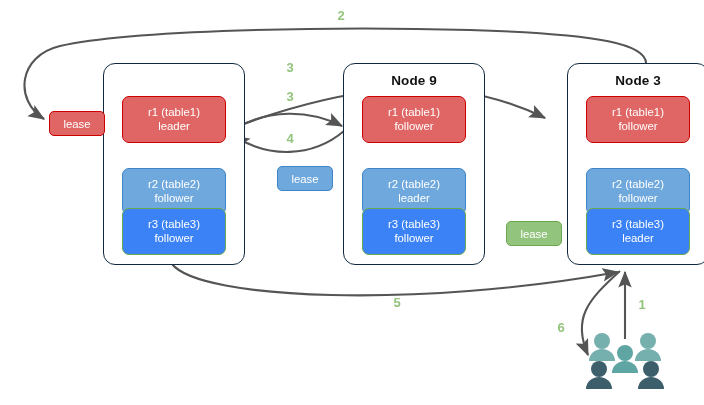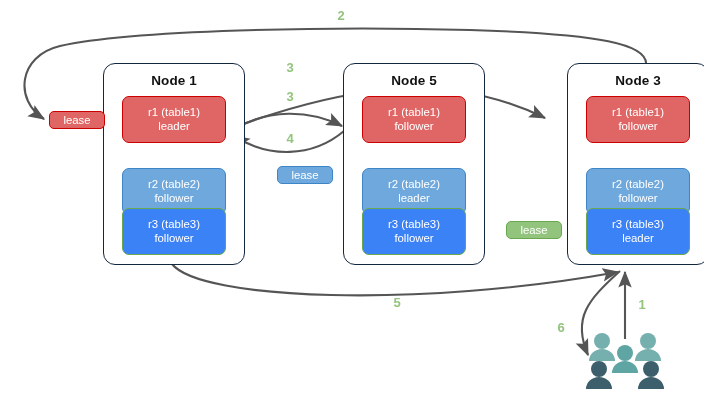--- a/index.html
+++ b/index.html
@@ -15,21 +15,21 @@
 
   .replica{position:absolute;left:50%;transform:translateX(-50%);
            width:104px;height:47px;border-radius:7px;box-sizing:border-box;
            display:flex;flex-direction:column;align-items:center;
            justify-content:center;color:#ffffff;font-size:11.4px;line-height:13.6px;}
   .rep-red{background:#e06666;border:1.6px solid #cc0000;}
   .rep-blue{background:#6fa8dc;border:1.6px solid #3d85c6;}
   .rep-green{background:#3b82f6;border:1.6px solid #6aa84f;}
   .rep-l1{top:32px;} .rep-l2{top:104px;} .rep-l3{top:144px;}
 
-  .lease{position:absolute;width:56px;height:18px;border-radius:5px;
+  .lease{position:absolute;width:56px;height:25px;border-radius:5px;
          box-sizing:border-box;display:flex;align-items:center;
          justify-content:center;color:#ffffff;font-size:11.4px;}
   .lease-red{background:#e06666;border:1.6px solid #cc0000;}
   .lease-blue{background:#6fa8dc;border:1.6px solid #3d85c6;}
   .lease-green{background:#93c47d;border:1.6px solid #6aa84f;}
 
   .elabel{position:absolute;color:#93c47d;font-size:13px;font-weight:bold;
           text-align:center;width:22px;}
 
   #users{position:absolute;left:586px;top:330px;width:78px;height:62px;}
@@ -56,37 +56,36 @@
     <path d="M 344,131 C 312,158 268,158 234,136" fill="none" stroke="#555555" stroke-width="2.1" marker-end="url(#ah)"></path>
 
     <path d="M 172,264 C 200,300 420,308 618,272" fill="none" stroke="#555555" stroke-width="2.1" marker-end="url(#ah)"></path>
 
     <path d="M 625,339 L 625,272" fill="none" stroke="#555555" stroke-width="2.1" marker-end="url(#ah)"></path>
 
     <path d="M 620,271 C 588,300 572,318 588,355" fill="none" stroke="#555555" stroke-width="2.1" marker-end="url(#ah)"></path>
   </svg>
 
   <div class="node" style="left:103px;top:63px;width:142px;height:202px;">
-    <div class="node-title">Node 1</div>
     <div class="replica rep-red rep-l1">
       <span>r1 (table1)</span>
       <span>leader</span>
     </div>
     <div class="replica rep-blue rep-l2">
       <span>r2 (table2)</span>
       <span>follower</span>
     </div>
     <div class="replica rep-green rep-l3">
       <span>r3 (table3)</span>
       <span>follower</span>
     </div>
   </div>
 
   <div class="node" style="left:343px;top:63px;width:142px;height:202px;">
-    <div class="node-title">Node 5</div>
+    <div class="node-title">Node 9</div>
     <div class="replica rep-red rep-l1">
       <span>r1 (table1)</span>
       <span>follower</span>
     </div>
     <div class="replica rep-blue rep-l2">
       <span>r2 (table2)</span>
       <span>leader</span>
     </div>
     <div class="replica rep-green rep-l3">
       <span>r3 (table3)</span>

